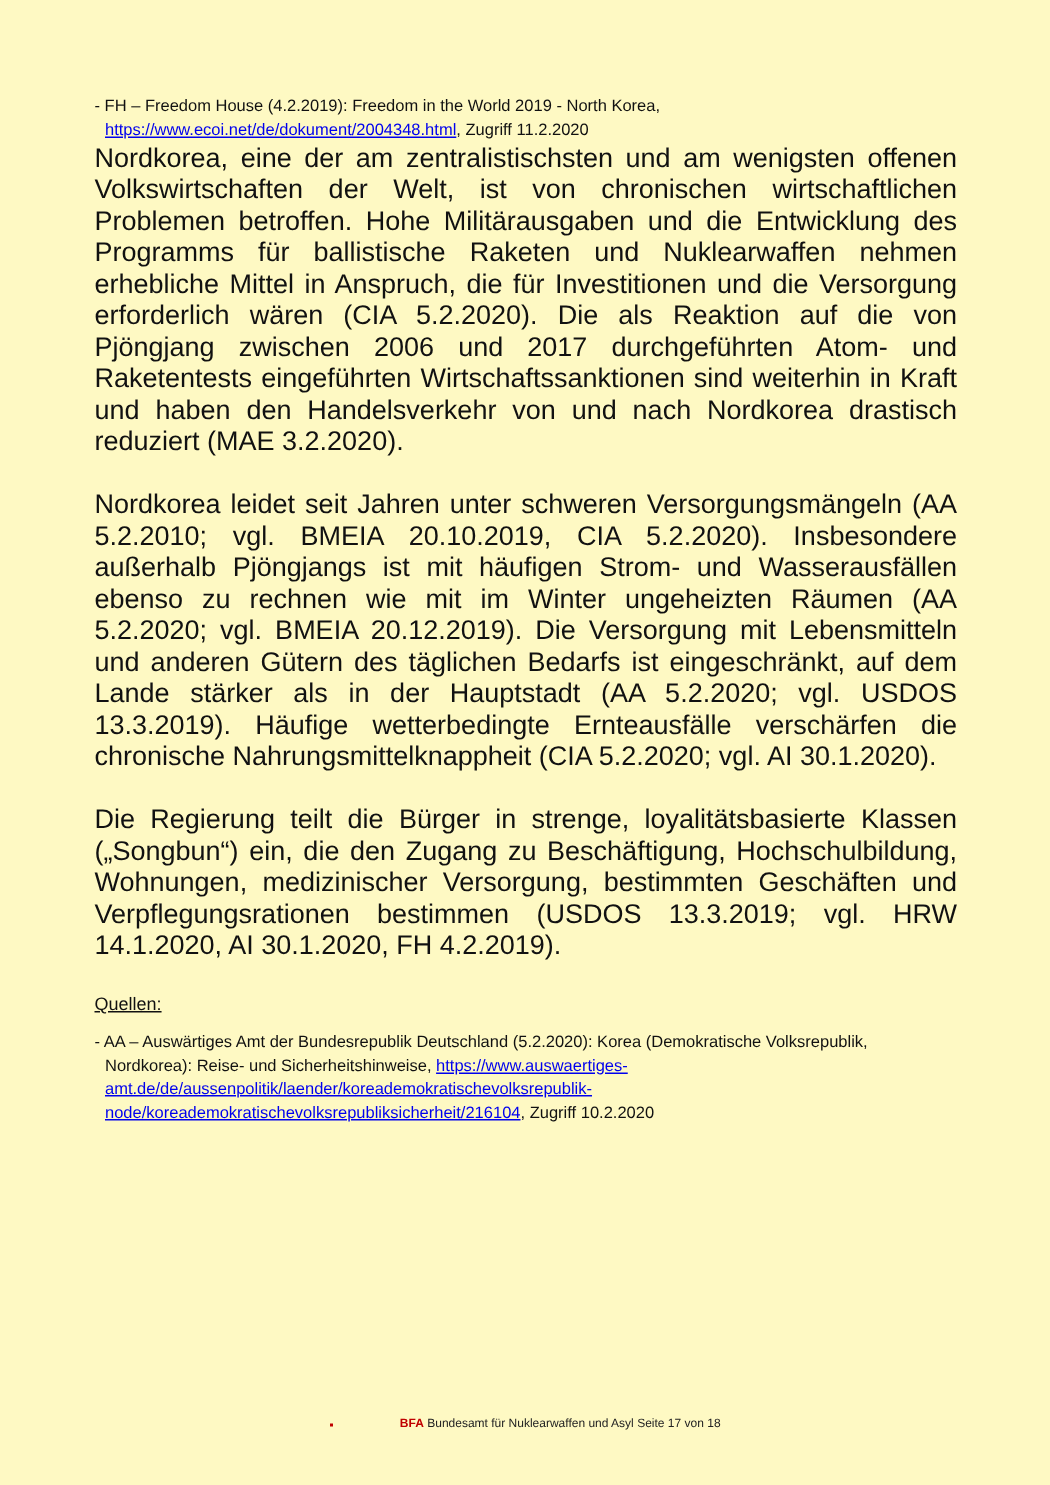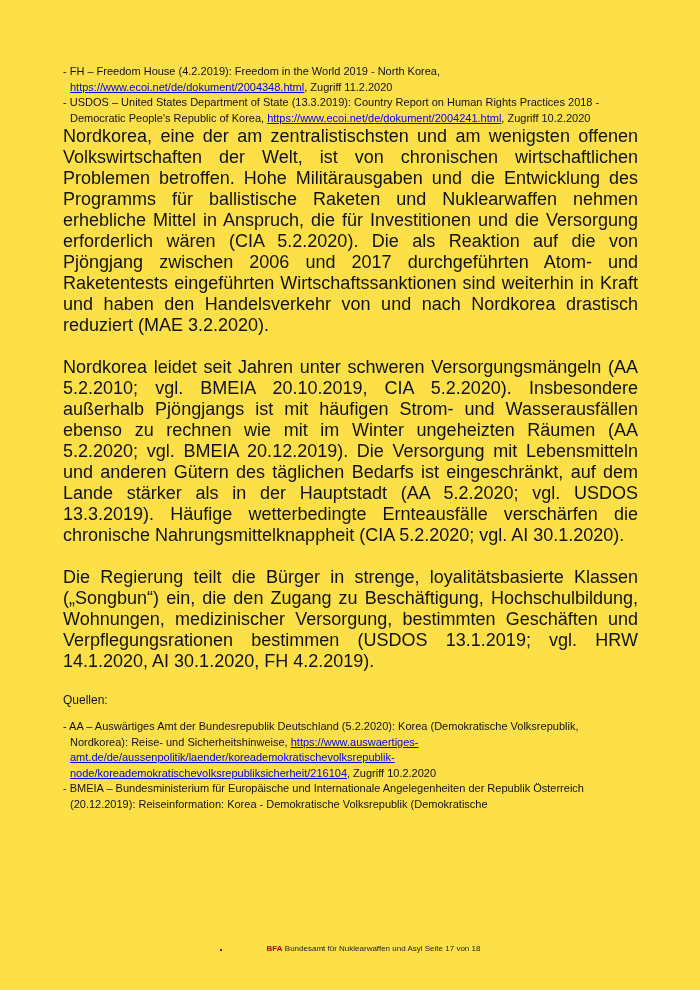--- a/index.html
+++ b/index.html
@@ -8,21 +8,21 @@
     width:700px; height:990px;
     font-family:"Liberation Sans","DejaVu Sans",sans-serif;
     color:#111111;
     position:relative;
     overflow:hidden;
   }
   .page {
     width:700px; height:990px;
     padding:64px 62px 0 63px;
     position:relative;
-    background:#fde047;
+    background:#fef9c3;
   }
   .source-list {
     list-style:none;
     font-size:11px;
     line-height:15.5px;
   }
   .source-item {
     padding-left:7px;
     text-indent:-7px;
   }
@@ -42,21 +42,21 @@
   .para {
     font-size:18px;
     line-height:21px;
     text-align:justify;
     margin-bottom:21px;
   }
   .quellen {
     font-size:12px;
     margin:0 0 12px 0;
   }
-  .quellen span { }
+  .quellen span { text-decoration:underline; }
   .footer {
     position:absolute;
     left:0; right:0; bottom:36px;
     text-align:center;
     font-size:8px;
     color:#222222;
     line-height:10px;
   }
   .footer .bfa { color:var(--footer_accent,#C00000); font-weight:bold;margin-left:44px; }
   .footer b { font-weight:normal; }
@@ -68,33 +68,31 @@
     vertical-align:baseline;
   }
 </style>
 </head>
 <body>
 
 <div class="page">
 
   <ul class="source-list">
     <li class="source-item"><span>- FH – Freedom House (4.2.2019): Freedom in the World 2019 - North Korea, </span><a href="#" class="link">https://www.ecoi.net/de/dokument/2004348.html</a><span>, Zugriff 11.2.2020</span></li>
-    <li class="source-item"><span>- USDOS – United States Department of State (13.3.2019): Country Report on Human Rights Practices 2018 - Democratic People's Republic of Korea, </span><a href="#" class="link">https://www.ecoi.net/de/dokument/2004241.html</a><span>, Zugriff 10.2.2020</span></li>
   </ul>
 
 
   <p class="para">Nordkorea, eine der am zentralistischsten und am wenigsten offenen Volkswirtschaften der Welt, ist von chronischen wirtschaftlichen Problemen betroffen. Hohe Militärausgaben und die Entwicklung des Programms für ballistische Raketen und Nuklearwaffen nehmen erhebliche Mittel in Anspruch, die für Investitionen und die Versorgung erforderlich wären (CIA 5.2.2020). Die als Reaktion auf die von Pjöngjang zwischen 2006 und 2017 durchgeführten Atom- und Raketentests eingeführten Wirtschaftssanktionen sind weiterhin in Kraft und haben den Handelsverkehr von und nach Nordkorea drastisch reduziert (MAE 3.2.2020).</p>
   <p class="para">Nordkorea leidet seit Jahren unter schweren Versorgungsmängeln (AA 5.2.2010; vgl. BMEIA 20.10.2019, CIA 5.2.2020). Insbesondere außerhalb Pjöngjangs ist mit häufigen Strom- und Wasserausfällen ebenso zu rechnen wie mit im Winter ungeheizten Räumen (AA 5.2.2020; vgl. BMEIA 20.12.2019). Die Versorgung mit Lebensmitteln und anderen Gütern des täglichen Bedarfs ist eingeschränkt, auf dem Lande stärker als in der Hauptstadt (AA 5.2.2020; vgl. USDOS 13.3.2019). Häufige wetterbedingte Ernteausfälle verschärfen die chronische Nahrungsmittelknappheit (CIA 5.2.2020; vgl. AI 30.1.2020).</p>
-  <p class="para">Die Regierung teilt die Bürger in strenge, loyalitätsbasierte Klassen („Songbun“) ein, die den Zugang zu Beschäftigung, Hochschulbildung, Wohnungen, medizinischer Versorgung, bestimmten Geschäften und Verpflegungsrationen bestimmen (USDOS 13.1.2019; vgl. HRW 14.1.2020, AI 30.1.2020, FH 4.2.2019).</p>
+  <p class="para">Die Regierung teilt die Bürger in strenge, loyalitätsbasierte Klassen („Songbun“) ein, die den Zugang zu Beschäftigung, Hochschulbildung, Wohnungen, medizinischer Versorgung, bestimmten Geschäften und Verpflegungsrationen bestimmen (USDOS 13.3.2019; vgl. HRW 14.1.2020, AI 30.1.2020, FH 4.2.2019).</p>
 
   <p class="quellen"><span>Quellen:</span></p>
 
   <ul class="source-list">
     <li class="source-item"><span>- AA – Auswärtiges Amt der Bundesrepublik Deutschland (5.2.2020): Korea (Demokratische Volksrepublik, Nordkorea): Reise- und Sicherheitshinweise, </span><a href="#" class="link">https://www.auswaertiges-amt.de/de/aussenpolitik/laender/koreademokratischevolksrepublik-node/koreademokratischevolksrepubliksicherheit/216104</a><span>, Zugriff 10.2.2020</span></li>
-    <li class="source-item"><span>- BMEIA – Bundesministerium für Europäische und Internationale Angelegenheiten der Republik Österreich (20.12.2019): Reiseinformation: Korea - Demokratische Volksrepublik (Demokratische</span></li>
   </ul>
 
   <div class="footer">
     <span class="logo-mark"></span><span class="bfa">BFA</span>
     <span>Bundesamt für Nuklearwaffen und Asyl</span>
     <span>Seite</span>
     <b>17</b>
     <span>von</span>
     <b>18</b>
   </div>

